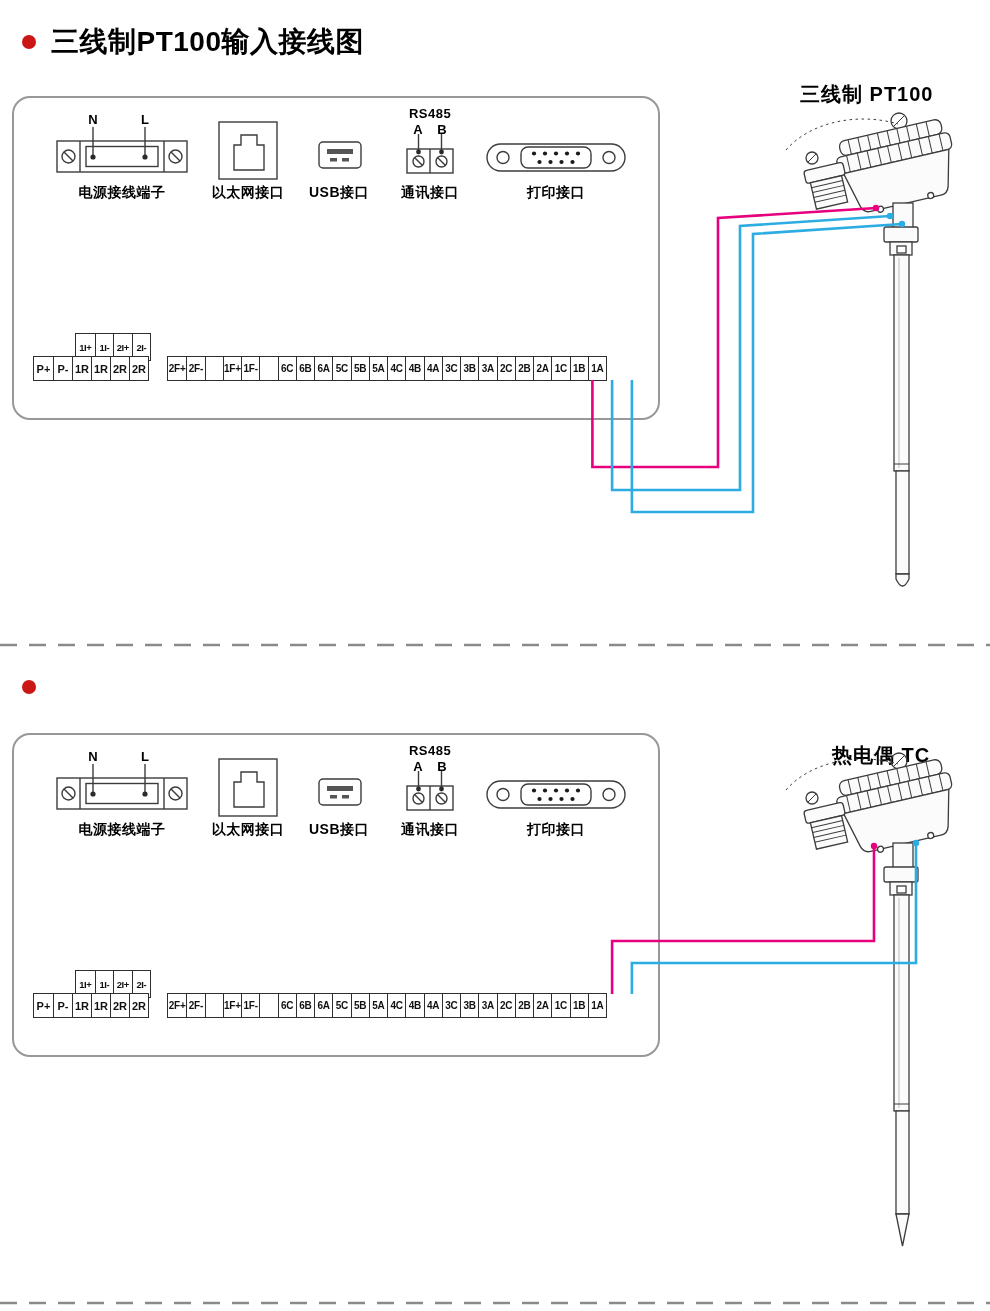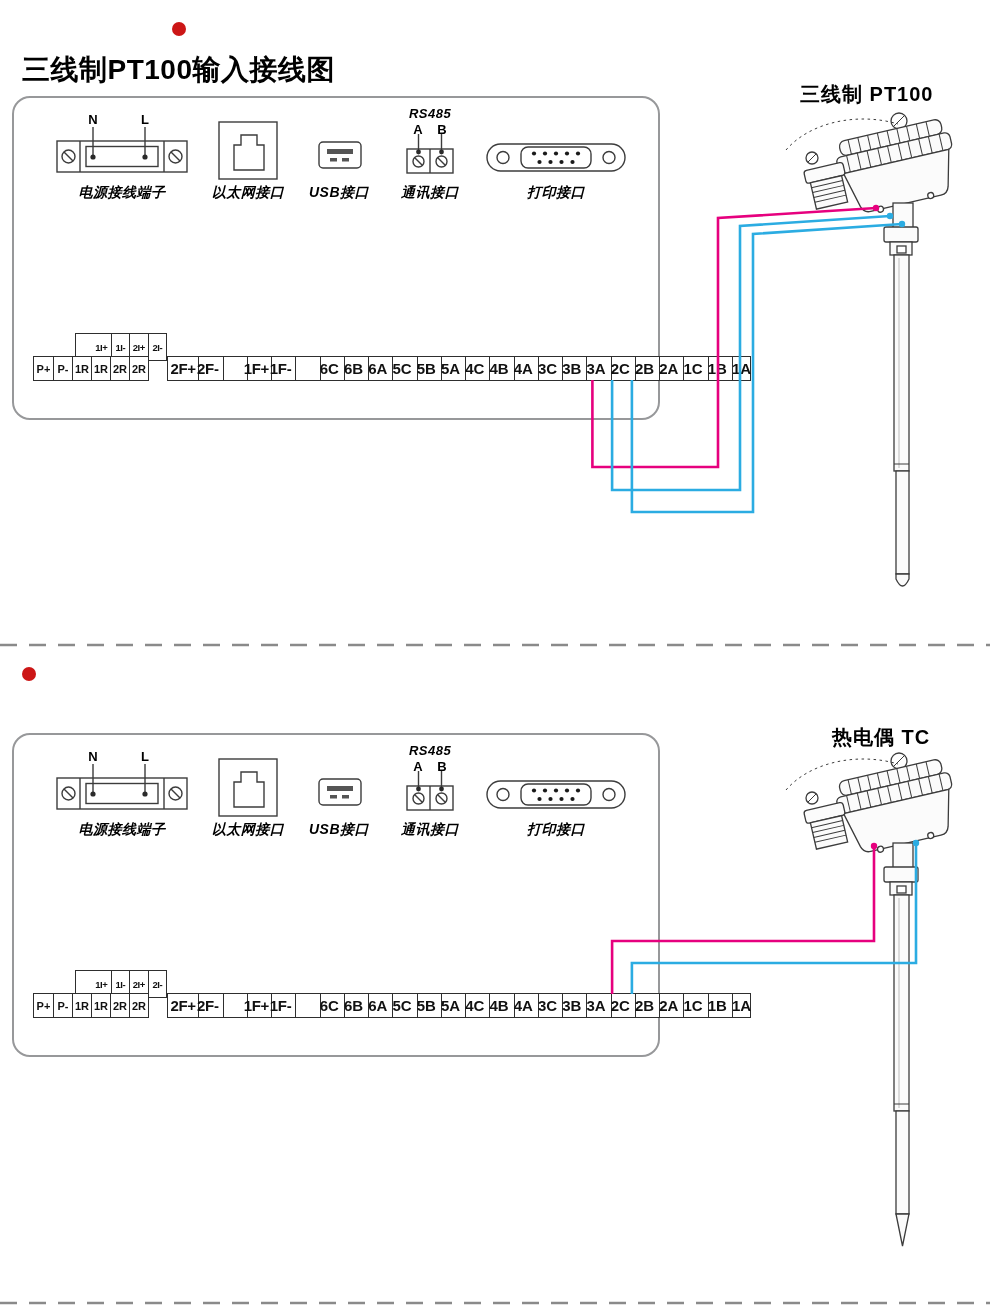--- a/index.html
+++ b/index.html
@@ -4,37 +4,37 @@
 <style>
   :root{
     --accent-red:#cc1616;
     --wire-magenta:#e6007e;
     --wire-cyan:#2bace2;
   }
   *{margin:0;padding:0;box-sizing:border-box;}
   body{background:#fff;font-family:"Liberation Sans","DejaVu Sans",sans-serif;color:#000;}
   .page{position:relative;width:990px;height:1311px;margin:0 auto;background:#fff;overflow:hidden;}
   .overlay{position:absolute;left:0;top:0;z-index:3;pointer-events:none;}
-  .title-row{position:absolute;z-index:2;display:flex;align-items:center;gap:15px;height:40px;flex-direction:column;}
+  .title-row{position:absolute;z-index:2;display:flex;align-items:center;gap:15px;height:40px;}
   .bullet{width:14px;height:14px;border-radius:50%;background:var(--accent-red);flex:0 0 auto;}
   .title{font-size:28px;font-weight:700;letter-spacing:.5px;}
   .sensor-label{position:absolute;z-index:2;font-size:20px;font-weight:700;letter-spacing:1px;}
   .panel{position:absolute;z-index:1;width:648px;height:324px;background:#fff;border:2.5px solid #97989a;border-radius:18px;}
   .pin-label{position:absolute;transform:translateX(-50%);font-size:13px;font-weight:700;}
-  .conn-label{position:absolute;transform:translateX(-50%);font-size:14px;font-weight:700;white-space:nowrap;letter-spacing:.5px;font-style:italic;}
+  .conn-label{position:absolute;transform:translateX(-50%);font-size:14px;font-weight:700;white-space:nowrap;letter-spacing:.5px;}
   .rs-title{font-size:13px;}
   .strip{position:absolute;display:flex;border:1.5px solid #2e2e2e;background:#fff;}
   .cell{display:flex;align-items:center;justify-content:center;border-left:1.5px solid #2e2e2e;font-weight:700;color:#111;white-space:nowrap;}
   .cell:first-child{border-left:none;}
-  .strip-current{height:28px;padding-left:16px;}
+  .strip-current{height:28px;}
   .strip-current .cell{width:18.5px;font-size:9.5px;letter-spacing:-.5px;}
   .strip-left{height:25px;}
   .strip-left .cell{width:19px;font-size:11px;}
   .strip-right{height:25px;}
-  .strip-right .cell{width:18.25px;font-size:15px;letter-spacing:-.3px;margin-left:6px;}
+  .strip-right .cell{width:18.25px;font-size:10px;letter-spacing:-.3px;}
   .wire{fill:none;stroke-width:2.6px;}
   .wire.magenta{stroke:var(--wire-magenta);}
   .wire.cyan{stroke:var(--wire-cyan);}
   .dot.magenta{fill:var(--wire-magenta);}
   .dot.cyan{fill:var(--wire-cyan);}
 </style>
 </head>
 <body>
 
 <div class="page">
@@ -94,21 +94,21 @@
         <div class="cell">2A</div>
         <div class="cell">1C</div>
         <div class="cell">1B</div>
         <div class="cell">1A</div>
       </div>
   </section>
 
   <div class="title-row" style="left:22px;top:667px">
     <span class="bullet"></span>
   </div>
-  <div class="sensor-label" style="left:832px;top:724px">热电偶 TC</div>
+  <div class="sensor-label" style="left:832px;top:742px">热电偶 TC</div>
 
   <section class="panel" style="left:12px;top:733px">
     <span class="pin-label" style="left:79px;top:14px">N</span>
     <span class="pin-label" style="left:131px;top:14px">L</span>
     <span class="conn-label" style="left:108px;top:86px">电源接线端子</span>
     <span class="conn-label" style="left:234px;top:86px">以太网接口</span>
     <span class="conn-label" style="left:325px;top:86px">USB接口</span>
     <span class="conn-label rs-title" style="left:416px;top:8px">RS485</span>
     <span class="pin-label" style="left:404px;top:24px">A</span>
     <span class="pin-label" style="left:428px;top:24px">B</span>

